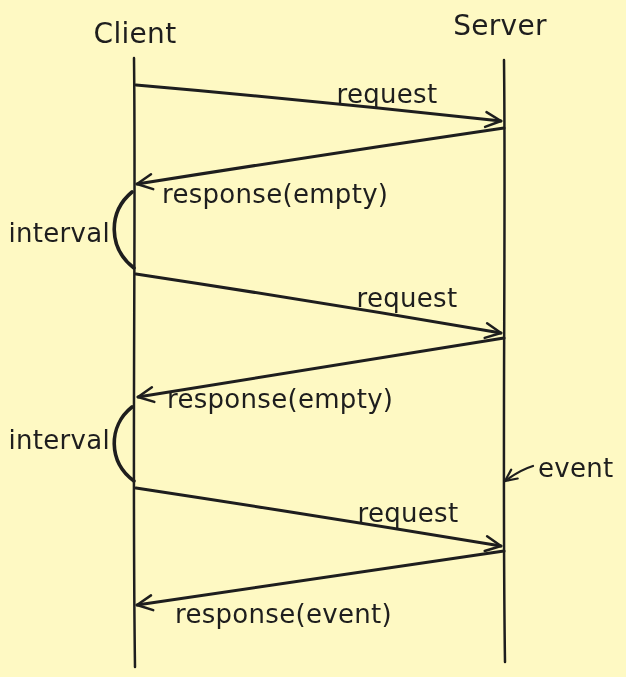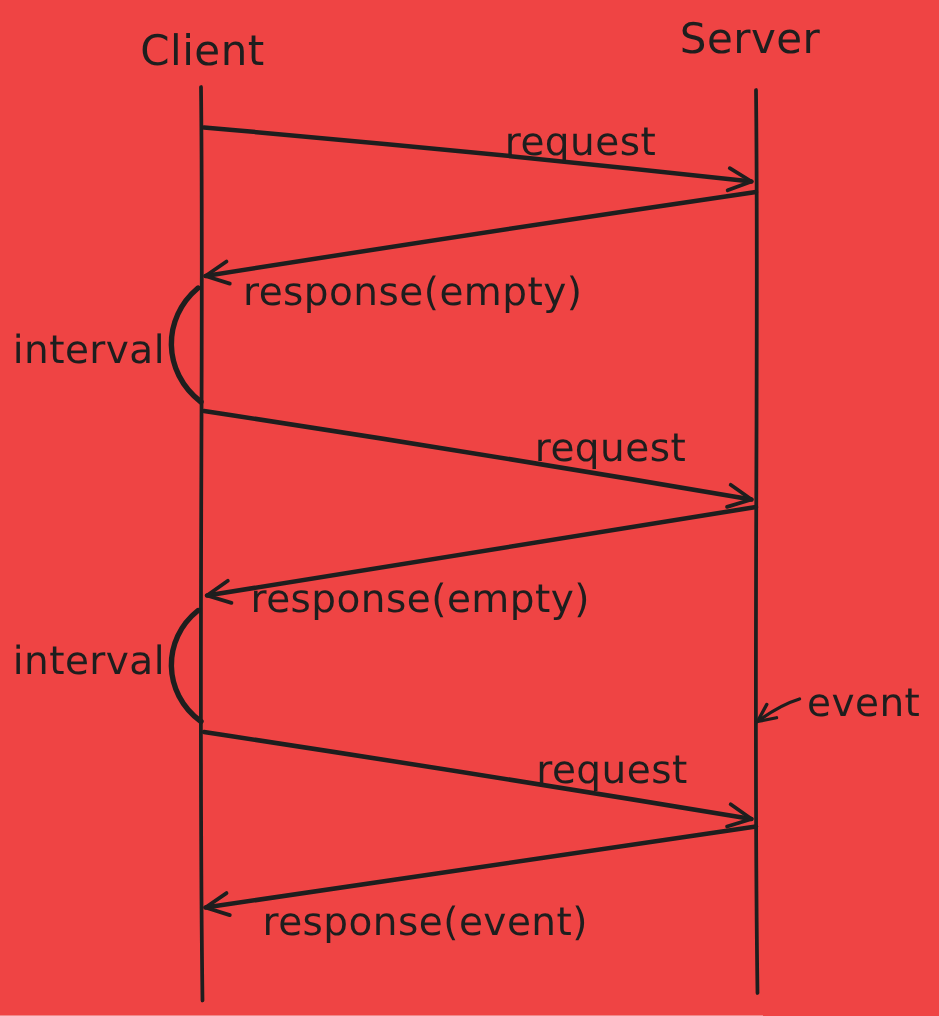--- a/index.html
+++ b/index.html
@@ -1,21 +1,21 @@
 <!DOCTYPE html>
 <html><head>
 <meta charset="utf-8">
 <style>
   html, body { margin: 0; padding: 0; }
   body {
     width: 626px; height: 677px;
     background: #f8f9fa;
     font-family: "DejaVu Sans", sans-serif;
   }
-  .canvas { position: relative; width: 626px; height: 677px; background: #ef4444; overflow: hidden; }
+  .canvas { position: relative; width: 626px; height: 677px; background: #fef9c3; overflow: hidden; }
   svg { display: block; }
   .ink path {
     stroke: #1e1e1e;
     fill: none;
     stroke-linecap: round;
     stroke-linejoin: round;
   }
   .ink text {
     fill: #1e1e1e;
     font-family: "DejaVu Sans", sans-serif;

